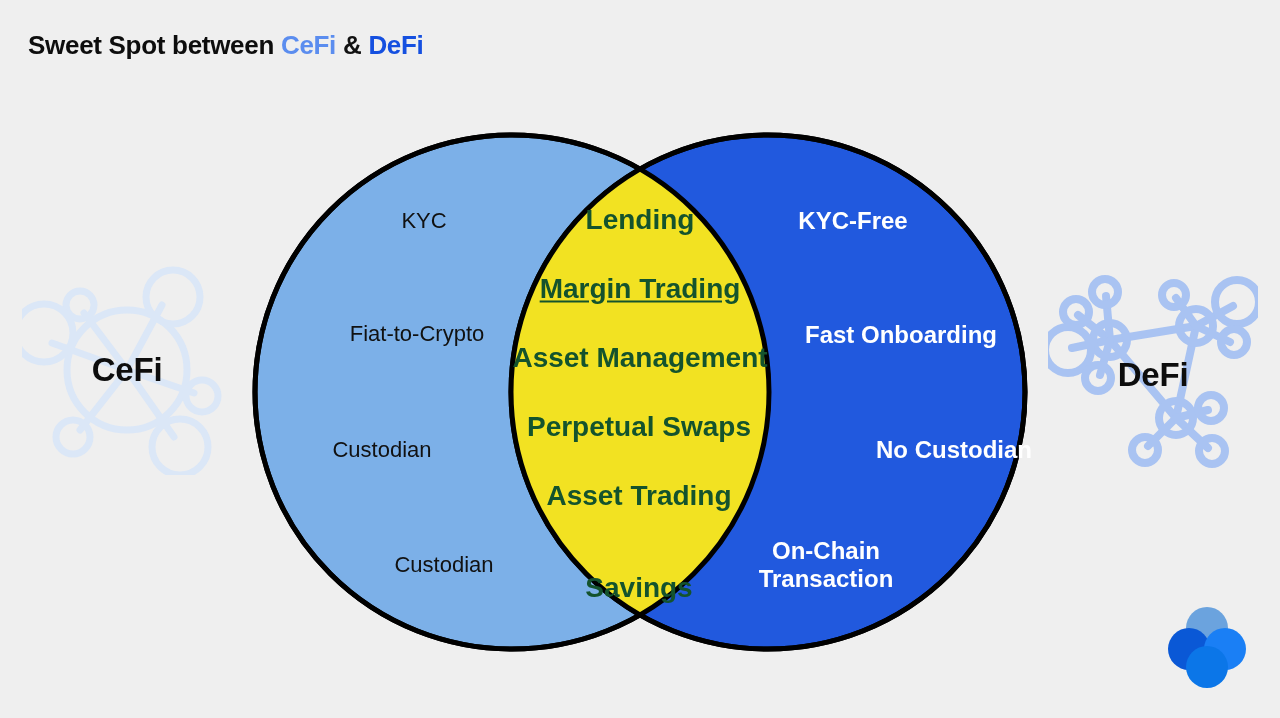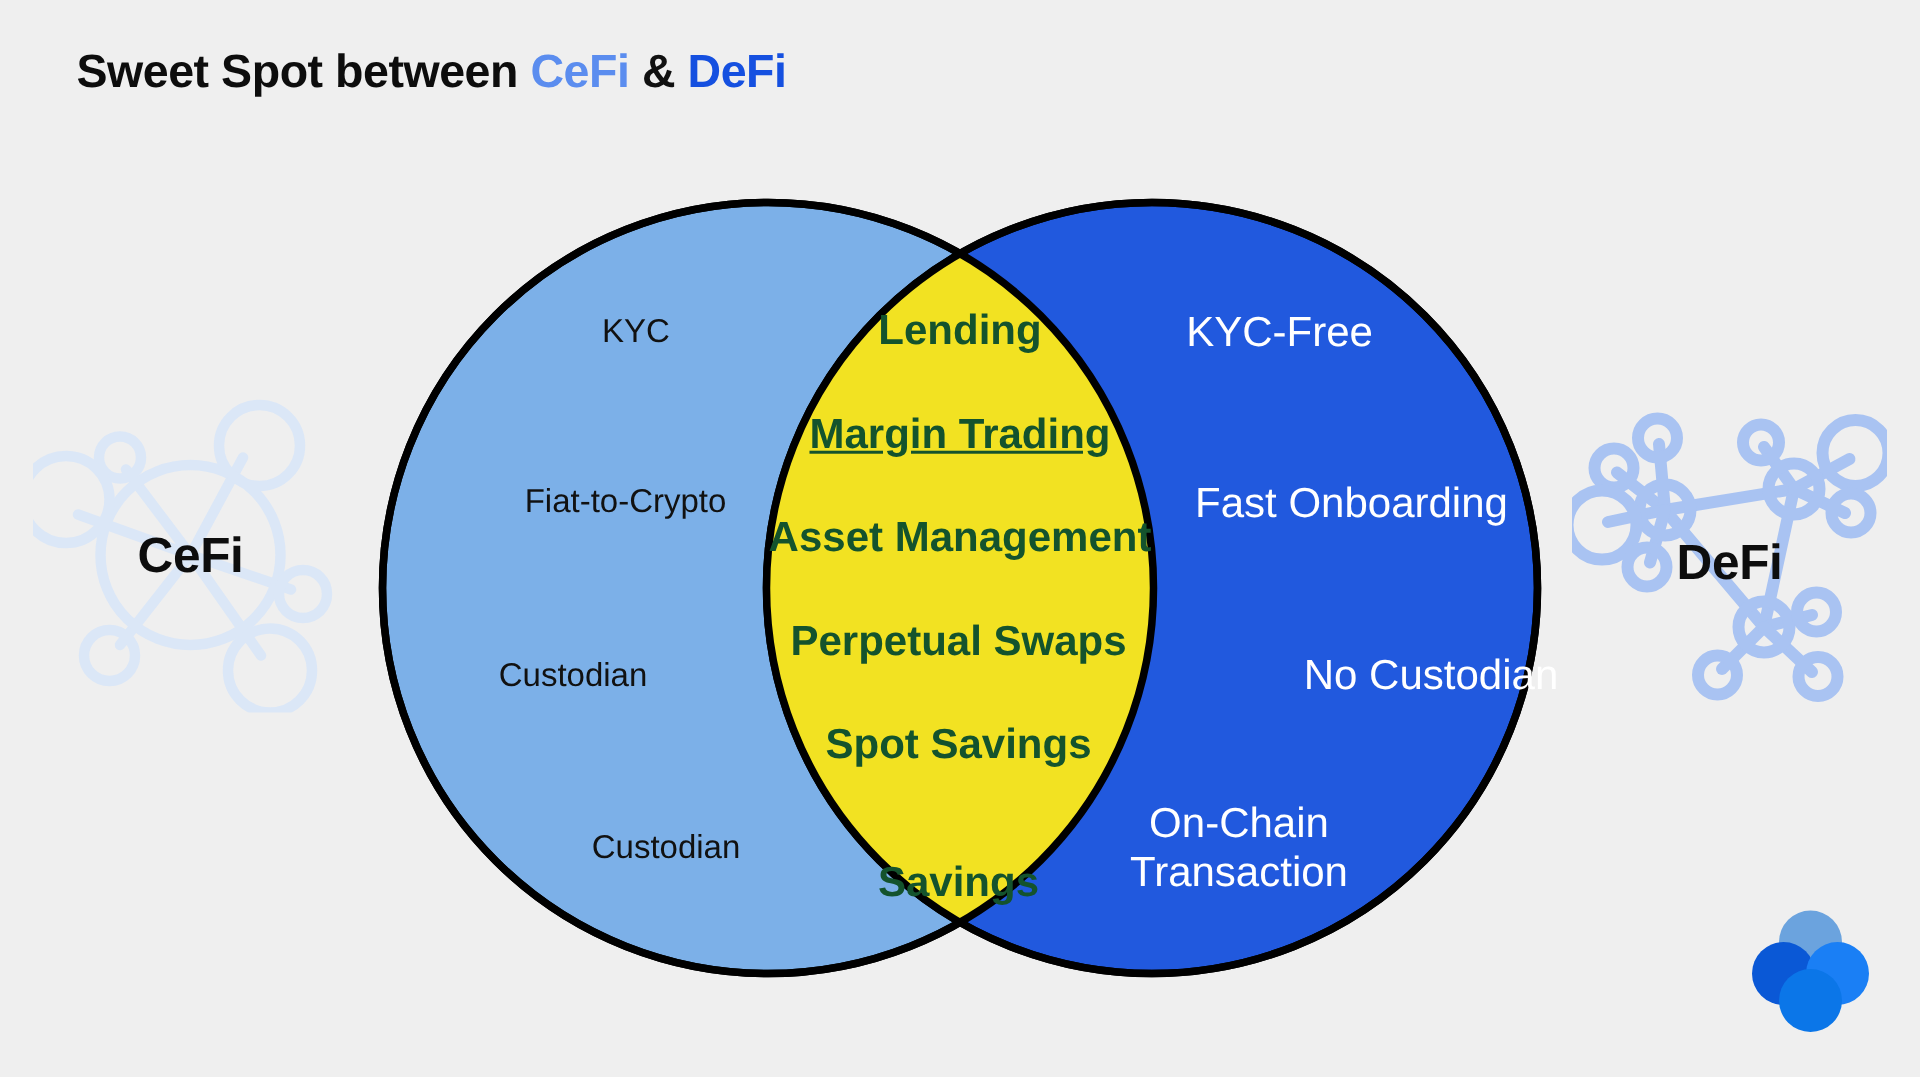--- a/index.html
+++ b/index.html
@@ -12,23 +12,23 @@
     width: 1280px;
     height: 718px;
     overflow: hidden;
     font-family: "Liberation Sans", sans-serif;
     position: relative;
   }
 
   
   #title-bar {
     position: absolute;
-    left: 51px;
+    left: 28px;
     top: 30px;
-    font-size: 31px;
+    font-size: 26px;
     font-weight: bold;
     letter-spacing: -0.3px;
     white-space: nowrap;
     color: #0d0d0d;
   }
   #title-bar .t-cefi { color: #5b8def; }
   #title-bar .t-amp  { color: #111111; }
   #title-bar .t-defi { color: #1550e0; }
 
   
@@ -59,23 +59,23 @@
     transform: translate(-50%, -50%);
     white-space: nowrap;
     line-height: 1.18;
   }
   .left-item {
     font-size: 22px;
     color: #111111;
     font-weight: normal;
   }
   .right-item {
-    font-size: 28px;
+    font-size: 24px;
     color: #ffffff;
-    font-weight: normal;
+    font-weight: bold;
   }
   .center-item {
     font-size: 28px;
     color: #14532d;
     font-weight: bold;
   }
   .right-item.two-line { white-space: normal; width: 190px; }
 
   
   .side-badge {
@@ -149,21 +149,21 @@
     <div class="venn-item left-item" style="left:380px; top:334px;margin-left:37px;">Fiat-to-Crypto</div>
     <div class="venn-item left-item" style="left:382px; top:450px;">Custodian</div>
     <div class="venn-item left-item" style="left:444px; top:565px;">Custodian</div>
   </div>
 
   <div class="venn-col">
     <div class="venn-item center-item" style="left:640px; top:220px;">Lending</div>
     <div class="venn-item center-item" style="left:640px; top:289px;text-decoration:underline;">Margin Trading</div>
     <div class="venn-item center-item" style="left:640px; top:358px;">Asset Management</div>
     <div class="venn-item center-item" style="left:639px; top:427px;">Perpetual Swaps</div>
-    <div class="venn-item center-item" style="left:639px; top:496px;">Spot Savings</div>
+    <div class="venn-item center-item" style="left:639px; top:496px;">Asset Trading</div>
     <div class="venn-item center-item" style="left:639px; top:565px;margin-top:23px;">Savings</div>
   </div>
 
   <div class="venn-col">
     <div class="venn-item right-item" style="left:853px; top:221px;">KYC-Free</div>
     <div class="venn-item right-item" style="left:901px; top:335px;">Fast Onboarding</div>
     <div class="venn-item right-item" style="left:954px; top:450px;text-align:right;">No Custodian</div>
     <div class="venn-item right-item two-line" style="left:826px; top:565px;">On-Chain Transaction</div>
   </div>
 </div>

